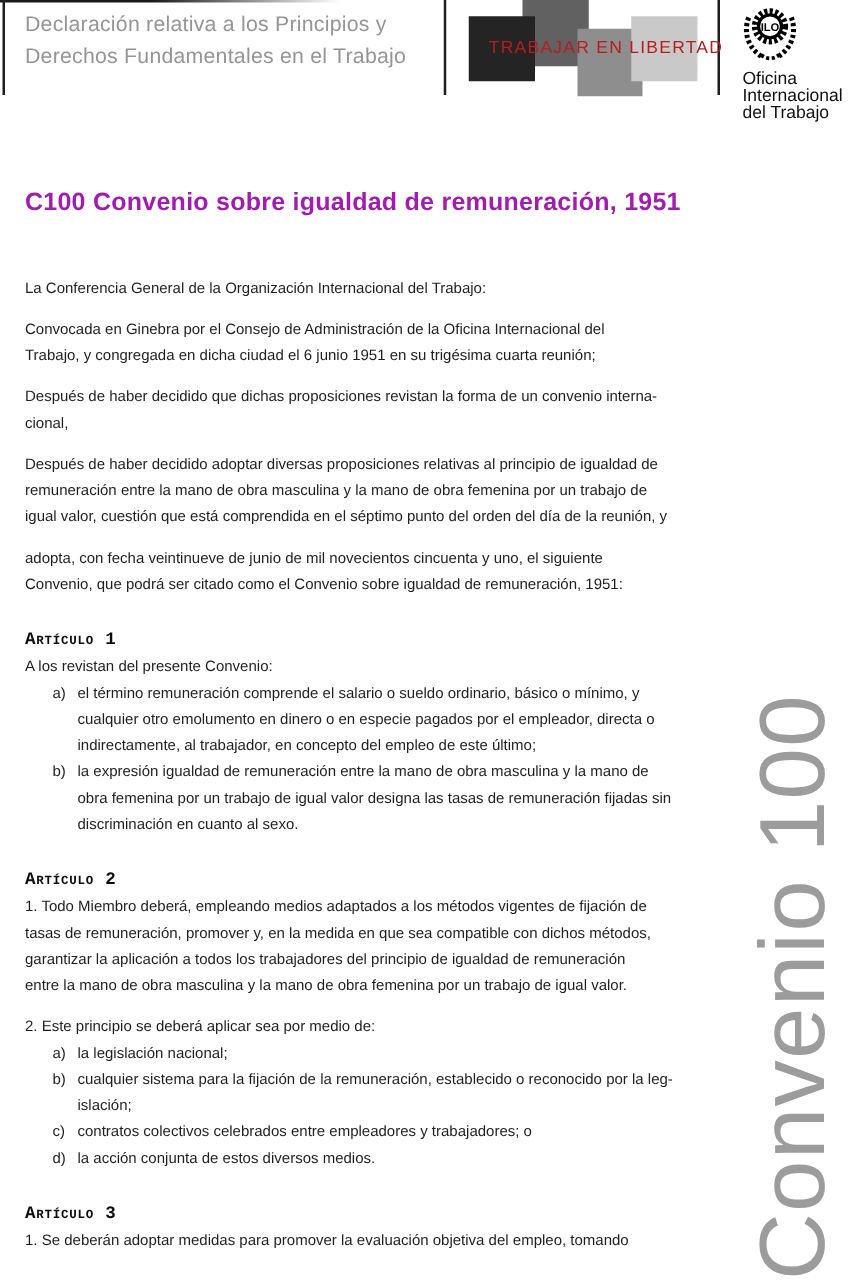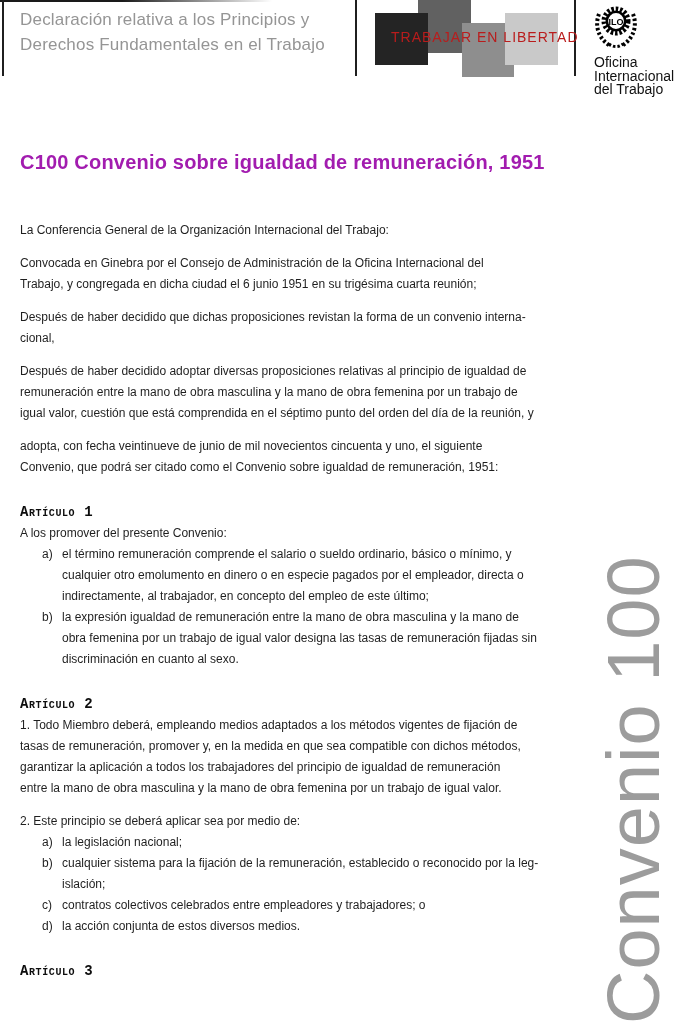--- a/index.html
+++ b/index.html
@@ -116,21 +116,21 @@
     <p class="para ml">Después de haber decidido que dichas proposiciones revistan la forma de un convenio interna-
 cional,</p>
     <p class="para ml">Después de haber decidido adoptar diversas proposiciones relativas al principio de igualdad de
 remuneración entre la mano de obra masculina y la mano de obra femenina por un trabajo de
 igual valor, cuestión que está comprendida en el séptimo punto del orden del día de la reunión, y</p>
     <p class="para ml">adopta, con fecha veintinueve de junio de mil novecientos cincuenta y uno, el siguiente
 Convenio, que podrá ser citado como el Convenio sobre igualdad de remuneración, 1951:</p>
 
     <div class="article">
       <h2 class="art-heading">Artículo 1</h2>
-      <p class="para" style="margin-bottom:0">A los promover del presente Convenio:</p>
+      <p class="para" style="margin-bottom:0">A los revistan del presente Convenio:</p>
       <div class="li">
         <span class="marker">a)</span>
         <span class="li-text ml">el término remuneración comprende el salario o sueldo ordinario, básico o mínimo, y
 cualquier otro emolumento en dinero o en especie pagados por el empleador, directa o
 indirectamente, al trabajador, en concepto del empleo de este último;</span>
       </div>
       <div class="li">
         <span class="marker">b)</span>
         <span class="li-text ml">la expresión igualdad de remuneración entre la mano de obra masculina y la mano de
 obra femenina por un trabajo de igual valor designa las tasas de remuneración fijadas sin
@@ -159,18 +159,19 @@
         <span class="li-text ml">contratos colectivos celebrados entre empleadores y trabajadores; o</span>
       </div>
       <div class="li">
         <span class="marker">d)</span>
         <span class="li-text ml">la acción conjunta de estos diversos medios.</span>
       </div>
     </div>
 
     <div class="article">
       <h2 class="art-heading">Artículo 3</h2>
+      <p class="para">1. Se deberán adoptar medidas para promover la evaluación objetiva del empleo, tomando</p>
     </div>
   </div>
 
   <div class="watermark">Convenio 100</div>
 
 </div>
 
 </body></html>

